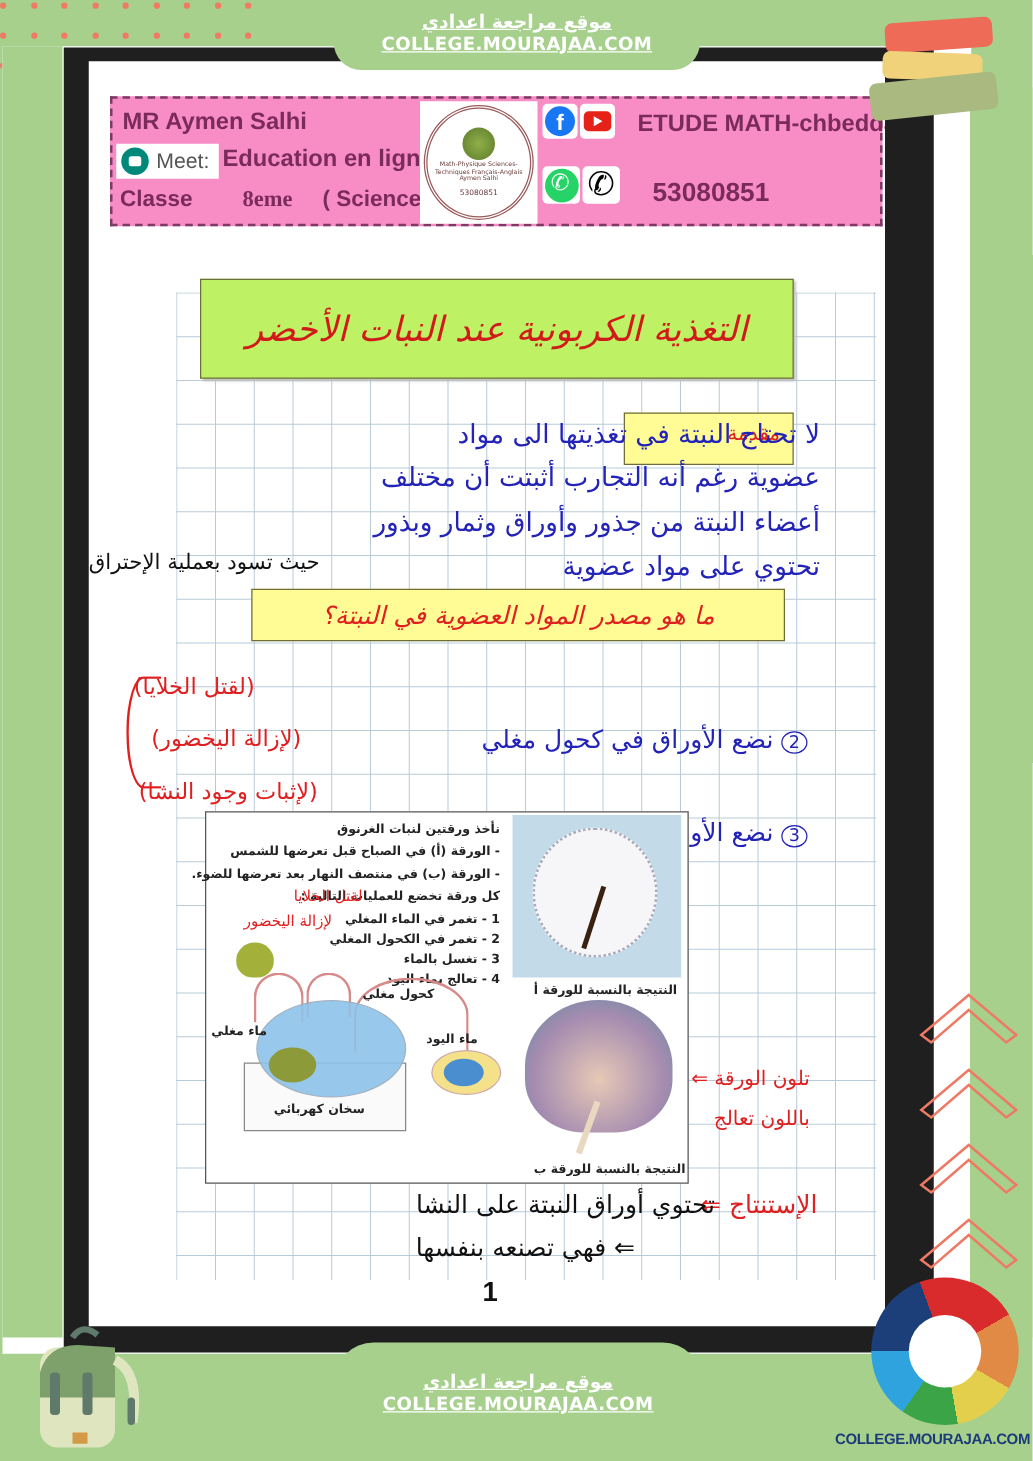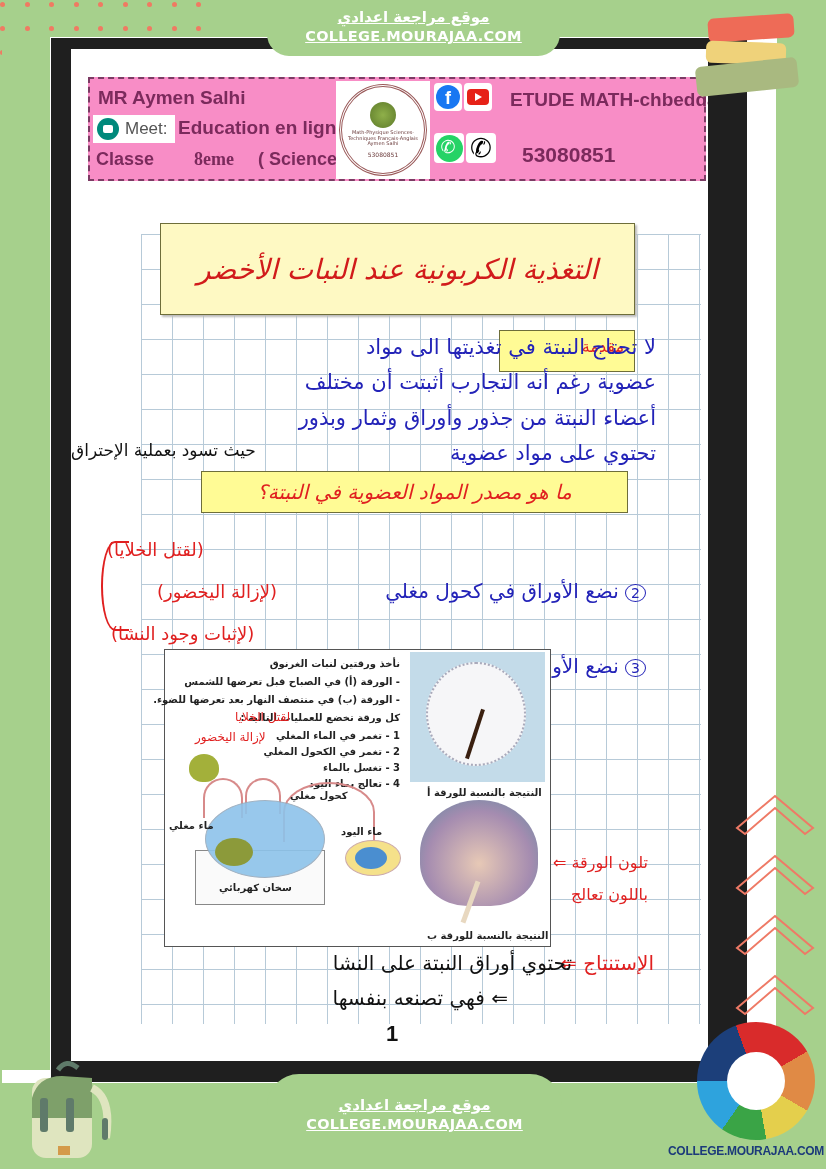--- a/index.html
+++ b/index.html
@@ -55,22 +55,22 @@
   .yt-c { width: 22px; height: 16px; border-radius: 4px; background: #e62117; position: relative; }
   .yt-c::after { content:""; position:absolute; left:8px; top:4px; border-left: 7px solid #fff; border-top: 4px solid transparent; border-bottom: 4px solid transparent; }
   .wa { left: 344px; top: 54px; width: 30px; height: 30px; }
   .wa-c { width: 27px; height: 27px; border-radius: 50%; background: #25d366; position: relative; }
   .wa-c::after { content:"✆"; position:absolute; left:5px; top:1px; color:#fff; font-size: 18px; }
   .ph { left: 376px; top: 54px; width: 30px; height: 30px; font-size: 26px; color: #000; line-height: 28px; }
   .hdr-etude { left: 420px; top: 10px; font-size: 19px; }
   .hdr-phone { left: 432px; top: 64px; font-size: 21px; }
 
   
-  .title-box { position: absolute; left: 89px; top: 174px; width: 475px; height: 92px;
-    background: #fef9c3; border: 1px solid #6e6e3a; box-shadow: 2px 2px 2px #bbb; display:flex; align-items:center; justify-content:center; }
+  .title-box { position: absolute; left: 89px; top: 174px; width: 475px; height: 80px;
+    background: #bef264; border: 1px solid #6e6e3a; box-shadow: 2px 2px 2px #bbb; display:flex; align-items:center; justify-content:center; }
   .hand { font-family: "DejaVu Sans", sans-serif; direction: rtl; unicode-bidi: embed; white-space: nowrap; }
   .title-text { color: #d11b1b; font-size: 28px; font-style: italic; }
 
   .intro-box { position: absolute; left: 428px; top: 281px; width: 136px; height: 42px;
     background: #fffb95; border: 1px solid #6e6e3a; text-align: center; }
   .intro-label { position: absolute; right: 10px; top: 6px; color: #e02020; font-size: 16px; }
 
   .blue { color: #2323b8; }
   .red { color: #e02020; text-align: center; }
   .black { color: #111; }
@@ -220,21 +220,21 @@
   <div class="question-box">
     <span class="hand question-text">ما هو مصدر المواد العضوية في النبتة؟</span>
   </div>
 
   <div class="line hand red" style="left:36px; top:490px; font-size:18px;">(لقتل الخلايا)</div>
 
   <div class="line hand blue" style="right:62px; top:530px; font-size:20px;">
     <span style="border:1.5px solid #2323b8;border-radius:50%;padding:0 5px;font-size:14px;">2</span>
     <span>نضع الأوراق في كحول مغلي</span>
   </div>
-  <div class="line hand red" style="left:50px; top:532px; font-size:18px;margin-left:36px;">(لإزالة اليخضور)</div>
+  <div class="line hand red" style="left:50px; top:532px; font-size:18px;">(لإزالة اليخضور)</div>
 
   <div class="line hand blue" style="right:62px; top:605px; font-size:20px;margin-left:28px;">
     <span style="border:1.5px solid #2323b8;border-radius:50%;padding:0 5px;font-size:14px;">3</span>
     <span>نضع الأوراق في ماء اليود</span>
   </div>
   <div class="line hand red" style="left:40px; top:574px; font-size:18px;">(لإثبات وجود النشا)</div>
 
   <div style="position:absolute;left:30px;top:492px;width:28px;height:90px;border:2px solid #e02020;border-right:none;border-radius:50% 0 0 50%;"></div>
 
   <div class="figure">

